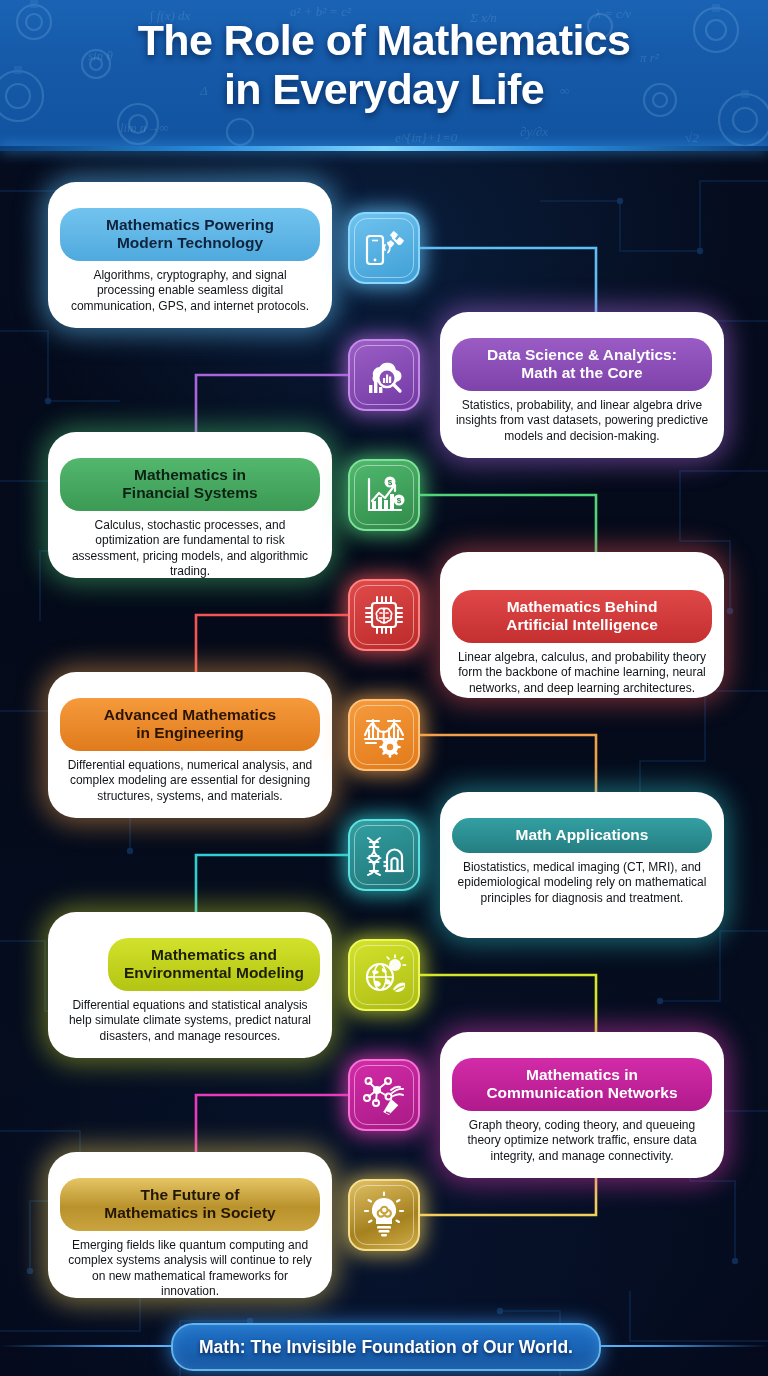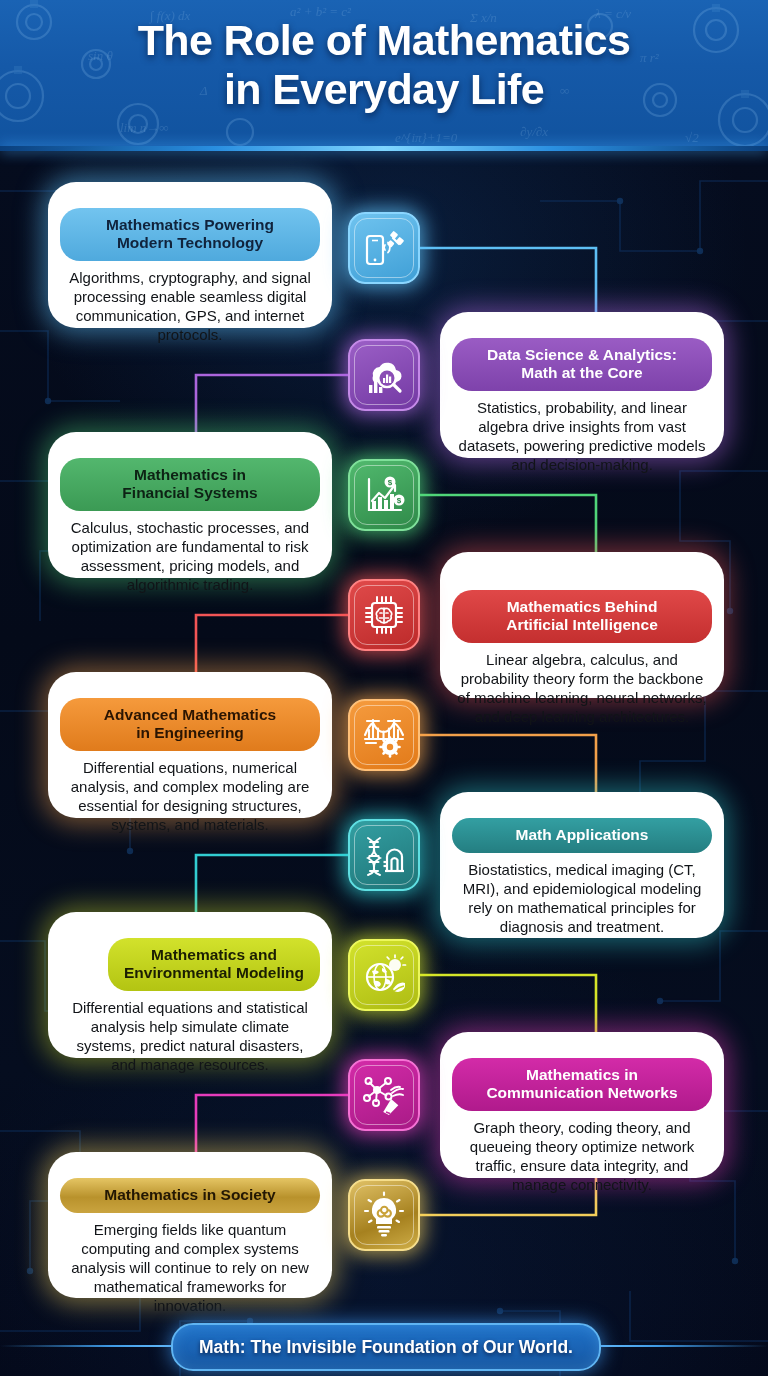--- a/index.html
+++ b/index.html
@@ -63,21 +63,21 @@
     text-align:center;
     font-weight:bold;
     font-size:15.5px;
     line-height:1.17;
     padding:8px 10px 9px 10px;
     margin:0 0 7px 0;
   }
   .card-body{
     text-align:center;
     color:#111418;
-    font-size:15px;
+    font-size:12px;
     line-height:1.27;
     padding:0 3px;
   }
 
   
   .tile{
     position:absolute;
     width:72px;height:72px;
     border-radius:17px;
     box-sizing:border-box;
@@ -316,20 +316,21 @@
     <div class="card-pill" style="background:linear-gradient(180deg,#d32ba8,#b01a8c);color:#ffffff;">
       <div>Mathematics in</div>
       <div>Communication Networks</div>
     </div>
     <div class="card-body">Graph theory, coding theory, and queueing theory optimize network traffic, ensure data integrity, and manage connectivity.</div>
   </div>
 
   <div class="card" style="left:48px;top:1152px;width:284px;height:146px;
               box-shadow:0 0 26px 6px rgba(255,217,94,.45);">
     <div class="card-pill" style="background:linear-gradient(180deg,#e5c564,#b9922c 55%,#caa43f);color:#231703;">
+      <div>The Future of</div>
       <div>Mathematics in Society</div>
     </div>
     <div class="card-body">Emerging fields like quantum computing and complex systems analysis will continue to rely on new mathematical frameworks for innovation.</div>
   </div>
 
   <div class="tile" style="left:348px;top:212px;background:linear-gradient(160deg,#6fc3ef,#3f9fd6);
               border:2px solid #8ad6ff;box-shadow:0 0 20px 4px rgba(99,200,255,.70);">
     <span class="inner"></span>
     <svg viewBox="0 0 48 48">
       <rect x="7" y="12" width="16" height="28" rx="3" fill="none" stroke="#fff" stroke-width="2.2"></rect>

